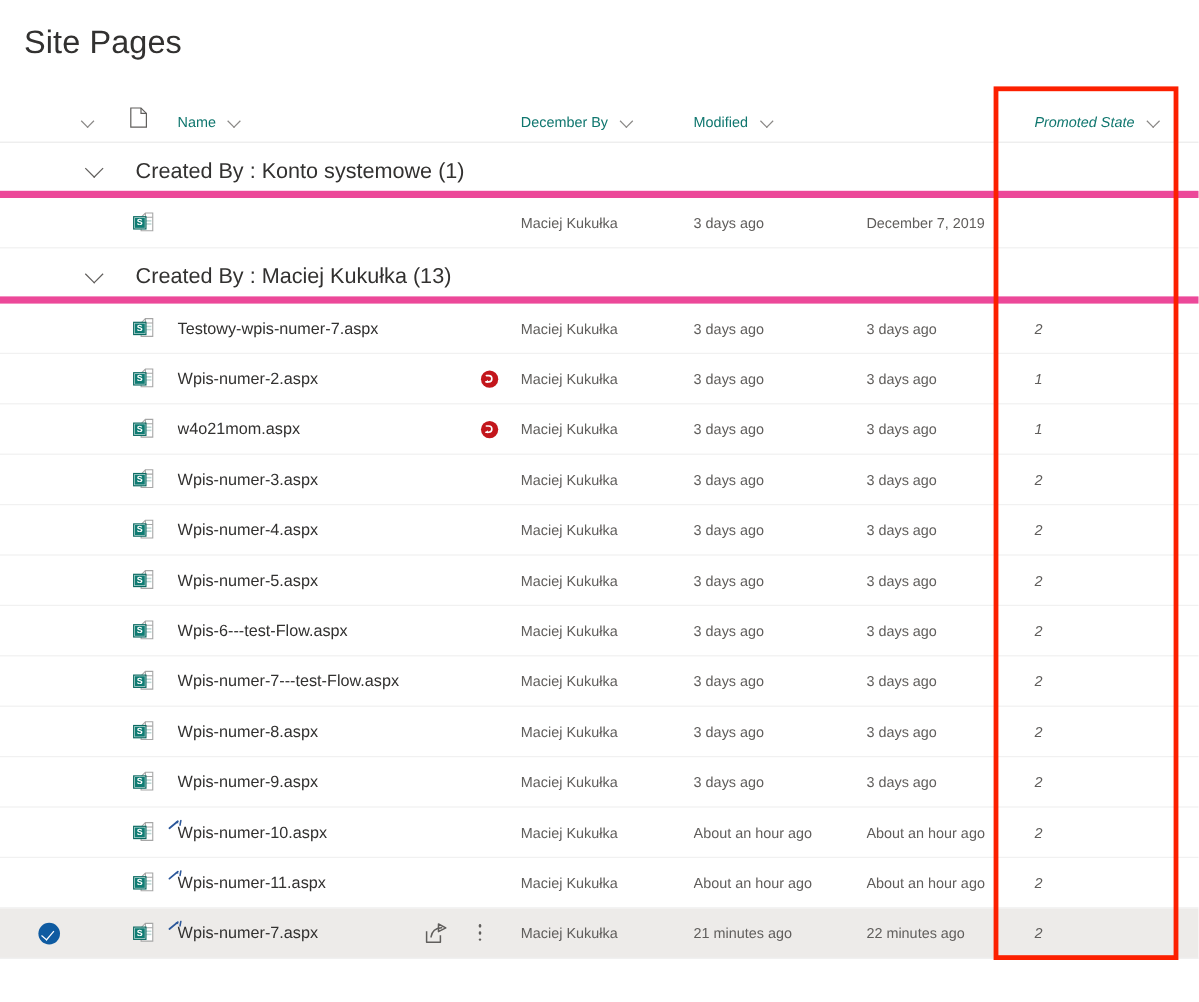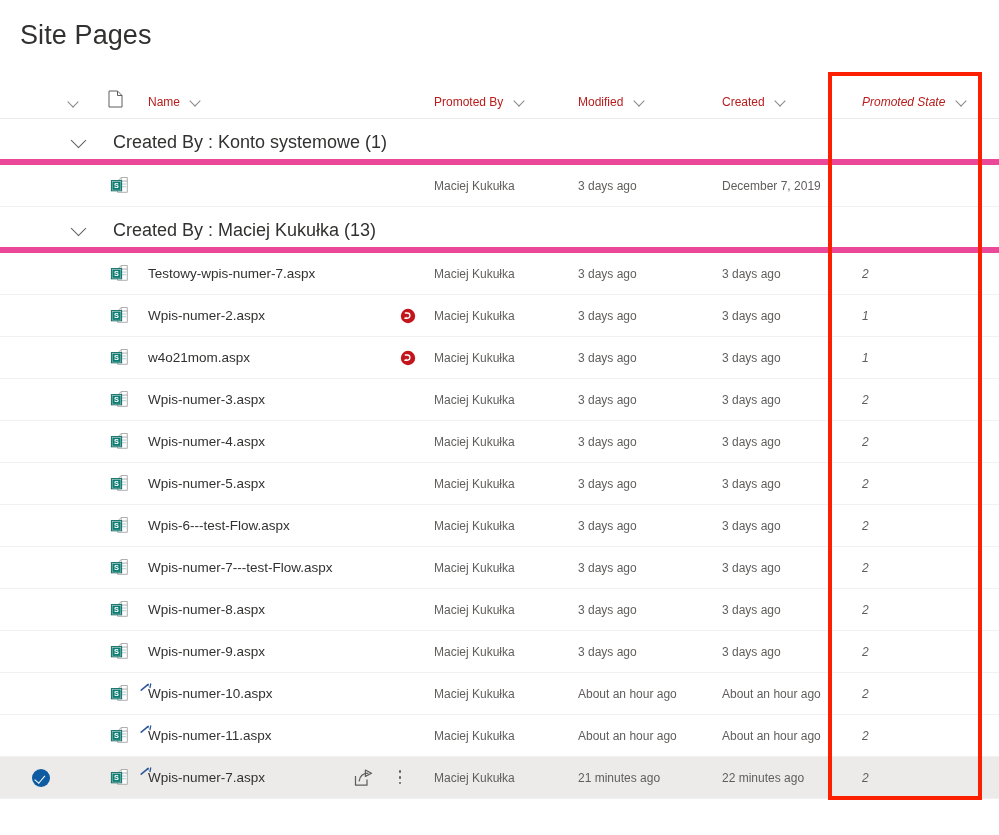--- a/index.html
+++ b/index.html
@@ -46,21 +46,21 @@
   .c-prom   { position: absolute; left: 862px; width: 120px; font-style: italic; }
 
   
   #header-row {
     position: relative;
     height: 33px;
     border-bottom: 1px solid #eaeaea;
   }
   .hdr {
     font-size: 12px;
-    color: #b91c1c;
+    color: #0f766e;
     line-height: 33px;
     white-space: nowrap;
     cursor: pointer;
   }
   .hdr .chev-sm {
     display: inline-block;
     margin-left: 7px;
     vertical-align: middle;
     position: relative;
     top: -1px;
@@ -226,29 +226,25 @@
         <svg width="15" height="18" viewBox="0 0 15 18">
           <path d="M1 1 H9.5 L14 5.5 V17 H1 Z" fill="none" stroke="#605e5c" stroke-width="1"></path>
           <path d="M9.5 1 V5.5 H14" fill="none" stroke="#605e5c" stroke-width="1"></path>
         </svg>
       </div>
       <div class="c-name hdr">
         <span>Name</span>
         <span class="chev-sm caret"></span>
       </div>
       <div class="c-modby hdr">
-        <span>Promoted By</span>
+        <span>December By</span>
         <span class="chev-sm caret"></span>
       </div>
       <div class="c-mod hdr">
         <span>Modified</span>
-        <span class="chev-sm caret"></span>
-      </div>
-      <div class="c-crt hdr">
-        <span>Created</span>
         <span class="chev-sm caret"></span>
       </div>
       <div class="c-prom hdr">
         <span>Promoted State</span>
         <span class="chev-sm caret"></span>
       </div>
     </div>
 
     <div id="rows-host">
         <div class="group-row">

